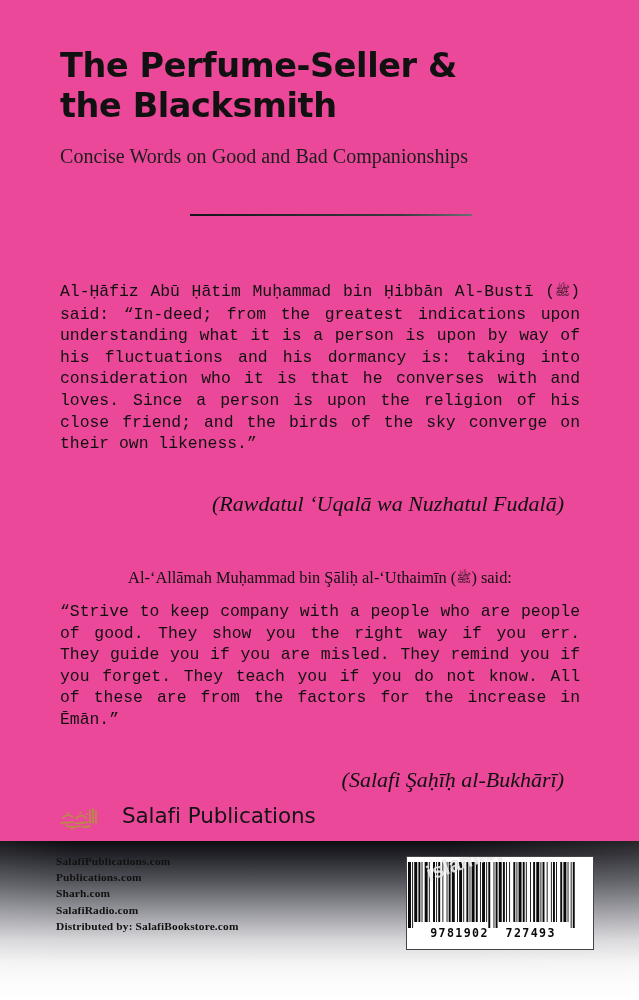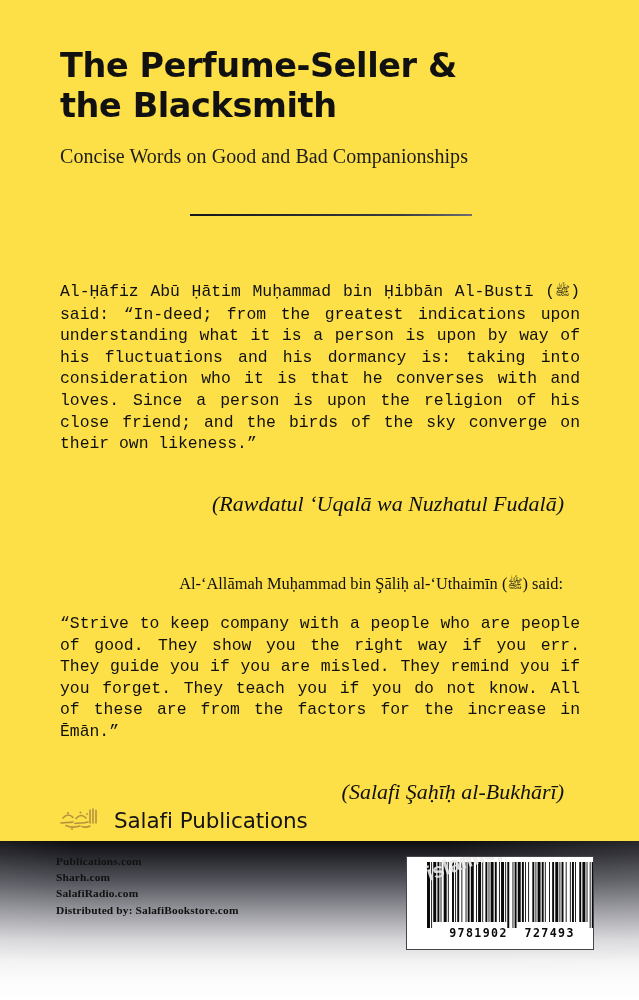--- a/index.html
+++ b/index.html
@@ -11,21 +11,21 @@
     height: 1000px;
     background: #ffffff;
     font-family: "Liberation Serif", serif;
     overflow: hidden;
   }
 
   #page {
     position: relative;
     width: 639px;
     height: 1000px;
-    background: #fde047;
+    background: #ec4899;
     overflow: hidden;
   }
 
   
   #title-block {
     position: absolute;
     left: 60px;
     top: 46px;
     width: 520px;
   }
@@ -85,37 +85,37 @@
     padding-top: 22px;
   }
   .quote-two-wrap {
     padding-top: 26px;
   }
   .speaker-line {
     font-family: "Liberation Serif", serif;
     font-size: 16.4px;
     line-height: 21.6px;
     color: #101010;
-    margin: 17px;
-    text-align: right;
+    margin: 11px;
+    text-align: center;
   }
   .honorific {
     font-size: 12.5px;
     letter-spacing: -0.5px;
     vertical-align: 1px;
   }
 
   
   #publisher-row {
     position: absolute;
     left: 58px;
     top: 803px;
     display: flex;
-    align-items: flex-end;
-    gap: 12px;
+    align-items: flex-start;
+    gap: 20px;
   }
   #publisher-logo {
     width: 44px;
     height: 30px;
     display: block;
   }
   #publisher-name {
     font-family: "DejaVu Sans", sans-serif;
     font-size: 21.5px;
     font-weight: normal;
@@ -180,21 +180,21 @@
     top: 856px;
     width: 188px;
     height: 94px;
     background: #ffffff;
     border: 1px solid #44444a;
     box-sizing: border-box;
     overflow: hidden;
   }
   #barcode-inner {
     position: absolute;
-    left: 20px;
+    left: 1px;
     top: 5px;
     width: 170px;
     height: 84px;
   }
   #barcode-bars {
     position: absolute;
     left: 0;
     top: 0;
     width: 170px;
     height: 66px;
@@ -278,20 +278,21 @@
       </g>
     </svg>
     <span id="publisher-name">Salafi Publications</span>
   </div>
 
   <div id="dark-band">
     <div id="dark-band-sheen"></div>
   </div>
 
   <div id="footer-links">
+    <div class="footer-link">SalafiPublications.com</div>
     <div class="footer-link">Publications.com</div>
     <div class="footer-link">Sharh.com</div>
     <div class="footer-link">SalafiRadio.com</div>
     <div class="footer-link">Distributed by: SalafiBookstore.com</div>
   </div>
 
   <div id="barcode-box">
     <div id="barcode-inner">
       <svg id="barcode-bars" viewBox="0 0 170 66" preserveAspectRatio="none">
           <rect x="0.000" y="0" width="2.979" height="66" fill="#0a0a0a"></rect>

